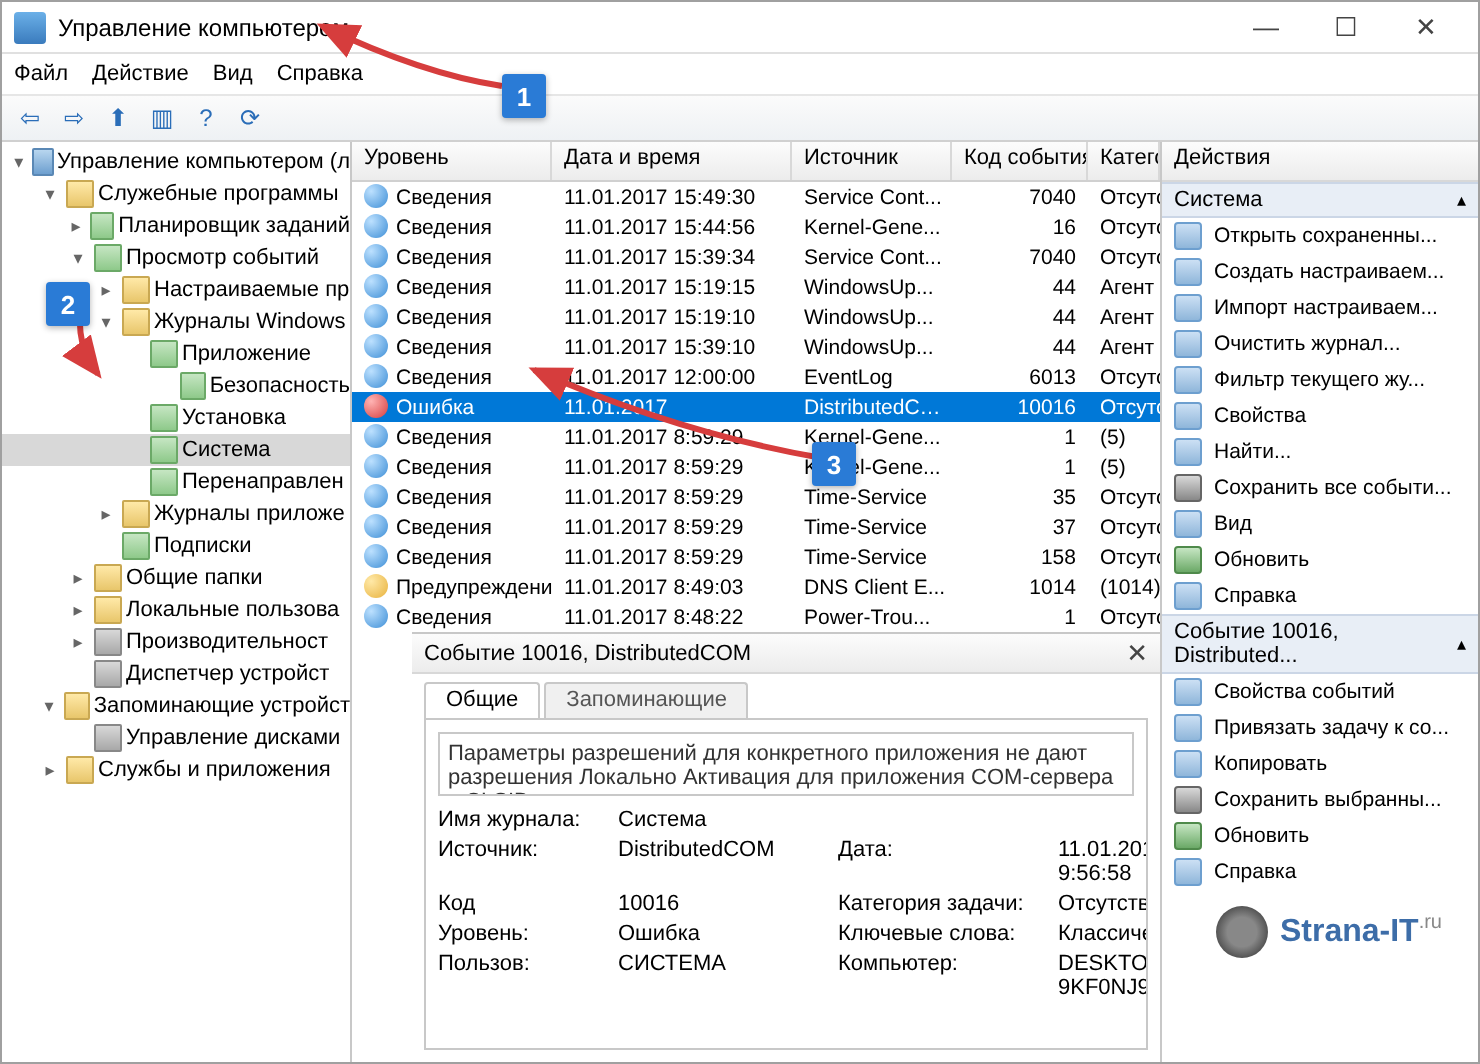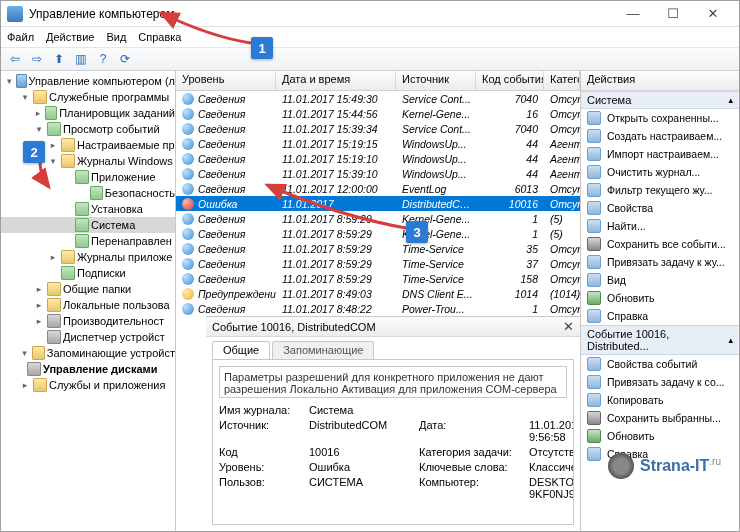--- a/index.html
+++ b/index.html
@@ -21,21 +21,21 @@
 .tico.comp { background: linear-gradient(#b8d6ef,#6d9fcf); border: 1px solid #5a88b5; border-radius: 1px; }
 .tico.log { background: linear-gradient(#c6e6c3,#8ec98a); border: 1px solid #6ba967; border-radius: 1px; }
 .tico.sys { background: linear-gradient(#d8d8d8,#a8a8a8); border: 1px solid #888; border-radius: 1px; }
 .tree-item.sel { background: #d8d8d8; }
 .tree-item span.label { font-size: 11px; color: #000; text-align: right; }
 .center { flex: 1; display: flex; flex-direction: column; border-right: 1px solid #c8c8c8; min-width: 0; }
 .grid-head { display: flex; height: 20px; background: linear-gradient(#fcfcfc,#ececec); border-bottom: 1px solid #d0d0d0; font-size: 11px; }
 .grid-head div { padding: 2px 6px; border-right: 1px solid #d8d8d8; overflow: hidden; white-space: nowrap; }
 .col-lvl { width: 100px; } .col-date { width: 120px; } .col-src { width: 80px; } .col-evt { width: 68px; text-align: right; } .col-cat { flex: 1; }
 .grid-body { flex: 0 0 auto; overflow: hidden; }
-.row { display: flex; height: 15px; font-size: 10.5px; align-items: center; font-style: italic; }
+.row { display: flex; height: 15px; font-size: 10.5px; align-items: center; }
 .row div { padding: 0 6px; overflow: hidden; white-space: nowrap; }
 .row.sel { background: #0078d7; color: #fff; }
 .lvlico { width: 12px; height: 12px; border-radius: 50%; display: inline-block; margin-right: 4px; vertical-align: -2px; }
 .lvlico.info { background: radial-gradient(circle at 30% 30%,#bde1ff,#3d8ed6); }
 .lvlico.err { background: radial-gradient(circle at 30% 30%,#ffb4b4,#d63d3d); }
 .lvlico.warn { background: radial-gradient(circle at 30% 30%,#ffe9a8,#e8b23d); }
 .detail { border-top: 1px solid #c8c8c8; display: flex; flex-direction: column; flex: 1; min-height: 0; margin-left: 30px; }
 .detail-title { height: 20px; background: linear-gradient(#fcfcfc,#ececec); display: flex; align-items: center; padding: 0 6px; font-size: 11px; border-bottom: 1px solid #d8d8d8; }
 .detail-title .close { margin-left: auto; font-size: 13px; color: #444; }
 .tabs { display: flex; height: 22px; padding: 4px 6px 0 6px; gap: 2px; }
@@ -176,21 +176,21 @@
         <div class="tree-item" style="padding-left: 32px;">
           <span class="exp"></span>
           <span class="tico sys"></span>
           <span class="label">Диспетчер устройст</span>
         </div>
         <div class="tree-item" style="padding-left: 18px;">
           <span class="exp">▾</span>
           <span class="tico folder"></span>
           <span class="label">Запоминающие устройст</span>
         </div>
-        <div class="tree-item" style="padding-left: 12px; font-weight: bold;">
+        <div class="tree-item" style="padding-left: 32px;">
           <span class="exp"></span>
           <span class="tico sys"></span>
           <span class="label">Управление дисками</span>
         </div>
         <div class="tree-item" style="padding-left: 18px;">
           <span class="exp">▸</span>
           <span class="tico folder"></span>
           <span class="label">Службы и приложения</span>
         </div>
       </div>
@@ -380,24 +380,20 @@
           <span class="aico "></span>
           <span>Свойства</span>
         </div>
         <div class="act-item">
           <span class="aico "></span>
           <span>Найти...</span>
         </div>
         <div class="act-item">
           <span class="aico save"></span>
           <span>Сохранить все событи...</span>
-        </div>
-        <div class="act-item">
-          <span class="aico "></span>
-          <span>Привязать задачу к жу...</span>
         </div>
         <div class="act-item">
           <span class="aico "></span>
           <span>Вид</span>
         </div>
         <div class="act-item">
           <span class="aico green"></span>
           <span>Обновить</span>
         </div>
         <div class="act-item">

